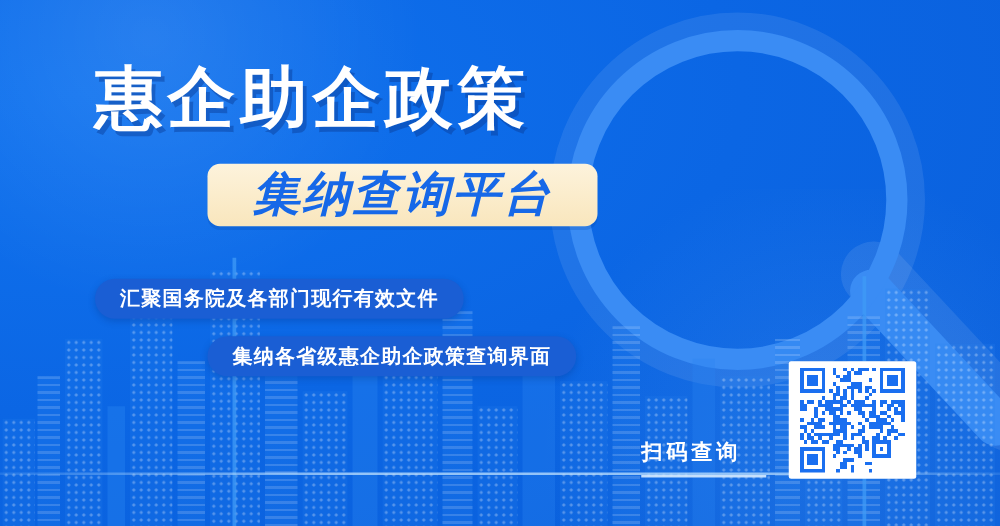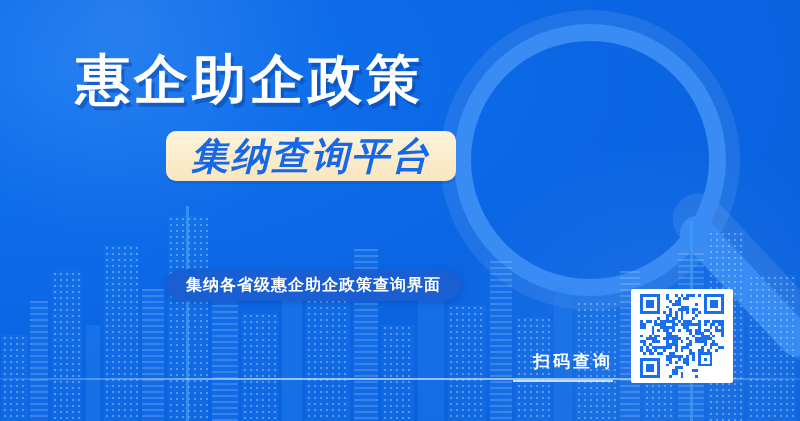--- a/index.html
+++ b/index.html
@@ -4,21 +4,20 @@
 <style>
   html,body{margin:0;padding:0;background:#0c6ae8;}
   body{font-family:"Liberation Sans","DejaVu Sans",sans-serif;}
 
   .banner{
     position:relative;
     width:800px;height:421px;
     overflow:hidden;
     background:
       radial-gradient(120% 110% at 8% 18%, #1073ef 0%, #0b66e4 55%, #0a5fdb 100%);
-    text-align: right;
   }
 
   
   .bg-layer{position:absolute;inset:0;pointer-events:none;}
 
   
   .glow-tl{
     position:absolute;left:-140px;top:-180px;width:520px;height:420px;
     background:radial-gradient(circle at 50% 50%, rgba(255,255,255,.10), rgba(255,255,255,0) 65%);
   }
@@ -81,21 +80,21 @@
     font-size:54px;line-height:1;
     font-weight:bold;color:#ffffff;
     letter-spacing:4px;
     text-shadow:3px 4px 0 rgba(8,60,150,.45);
     white-space:nowrap;
   }
 
   .sub-banner{
     position:absolute;left:166px;top:131px;
     height:50px;
-    padding:0 25px;
+    padding:0 36px;
     display:flex;align-items:center;
     background:linear-gradient(180deg,#fdf3dc 0%, #f9e6bd 100%);
     border-radius:10px;
     box-shadow:0 3px 0 rgba(8,60,150,.18);
   }
   .sub-title{
     font-size:38px;line-height:1;font-weight:bold;
     color:#1668e8;
     font-style:italic;
     letter-spacing:2px;
@@ -187,20 +186,21 @@
   </div>
 
   <div class="content">
 
     <div class="main-title">惠企助企政策</div>
 
     <div class="sub-banner">
       <span class="sub-title">集纳查询平台</span>
     </div>
 
+    <div class="pill pill-1">汇聚国务院及各部门现行有效文件</div>
 
     <div class="pill pill-2">集纳各省级惠企助企政策查询界面</div>
 
 
     <div class="scan-block">
       <div class="scan-label">扫码查询</div>
       <div class="scan-underline"></div>
     </div>
 
     <div class="qr-wrap">

